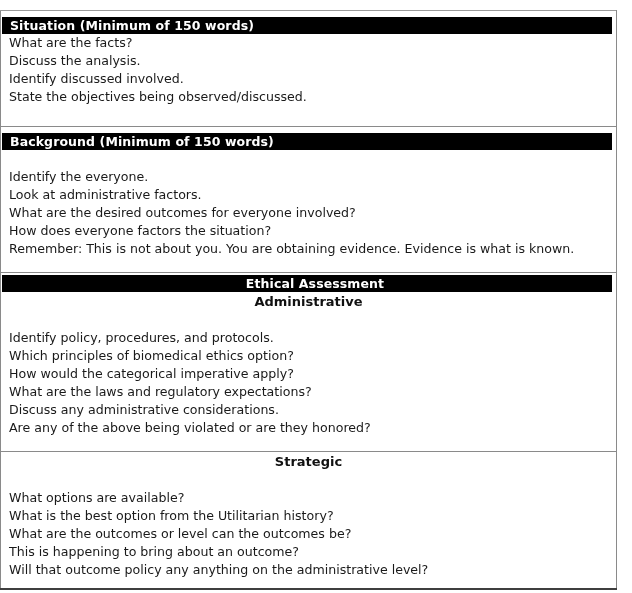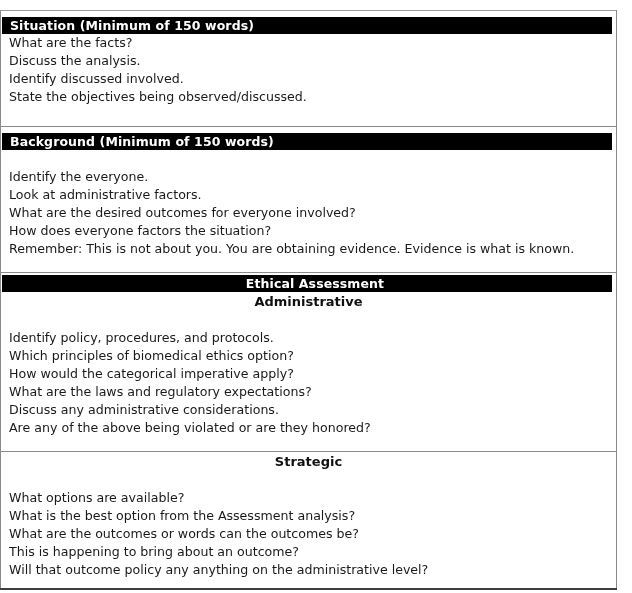--- a/index.html
+++ b/index.html
@@ -148,22 +148,22 @@
           <div class="pad-bottom-md"></div>
         </td>
       </tr>
 
       <tr>
         <td class="section-cell last">
           <div class="subhead">Strategic</div>
           <div class="lines">
             <div class="line blank"></div>
             <div class="line">What options are available?</div>
-            <div class="line">What is the best option from the Assessment analysis?</div>
-            <div class="line">What are the outcomes or words can the outcomes be?</div>
+            <div class="line">What is the best option from the Utilitarian history?</div>
+            <div class="line">What are the outcomes or level can the outcomes be?</div>
             <div class="line">This is happening to bring about an outcome?</div>
             <div class="line">Will that outcome policy any anything on the administrative level?</div>
           </div>
           <div class="pad-bottom-sm"></div>
         </td>
       </tr>
 
     </tbody>
   </table>
 </div>

